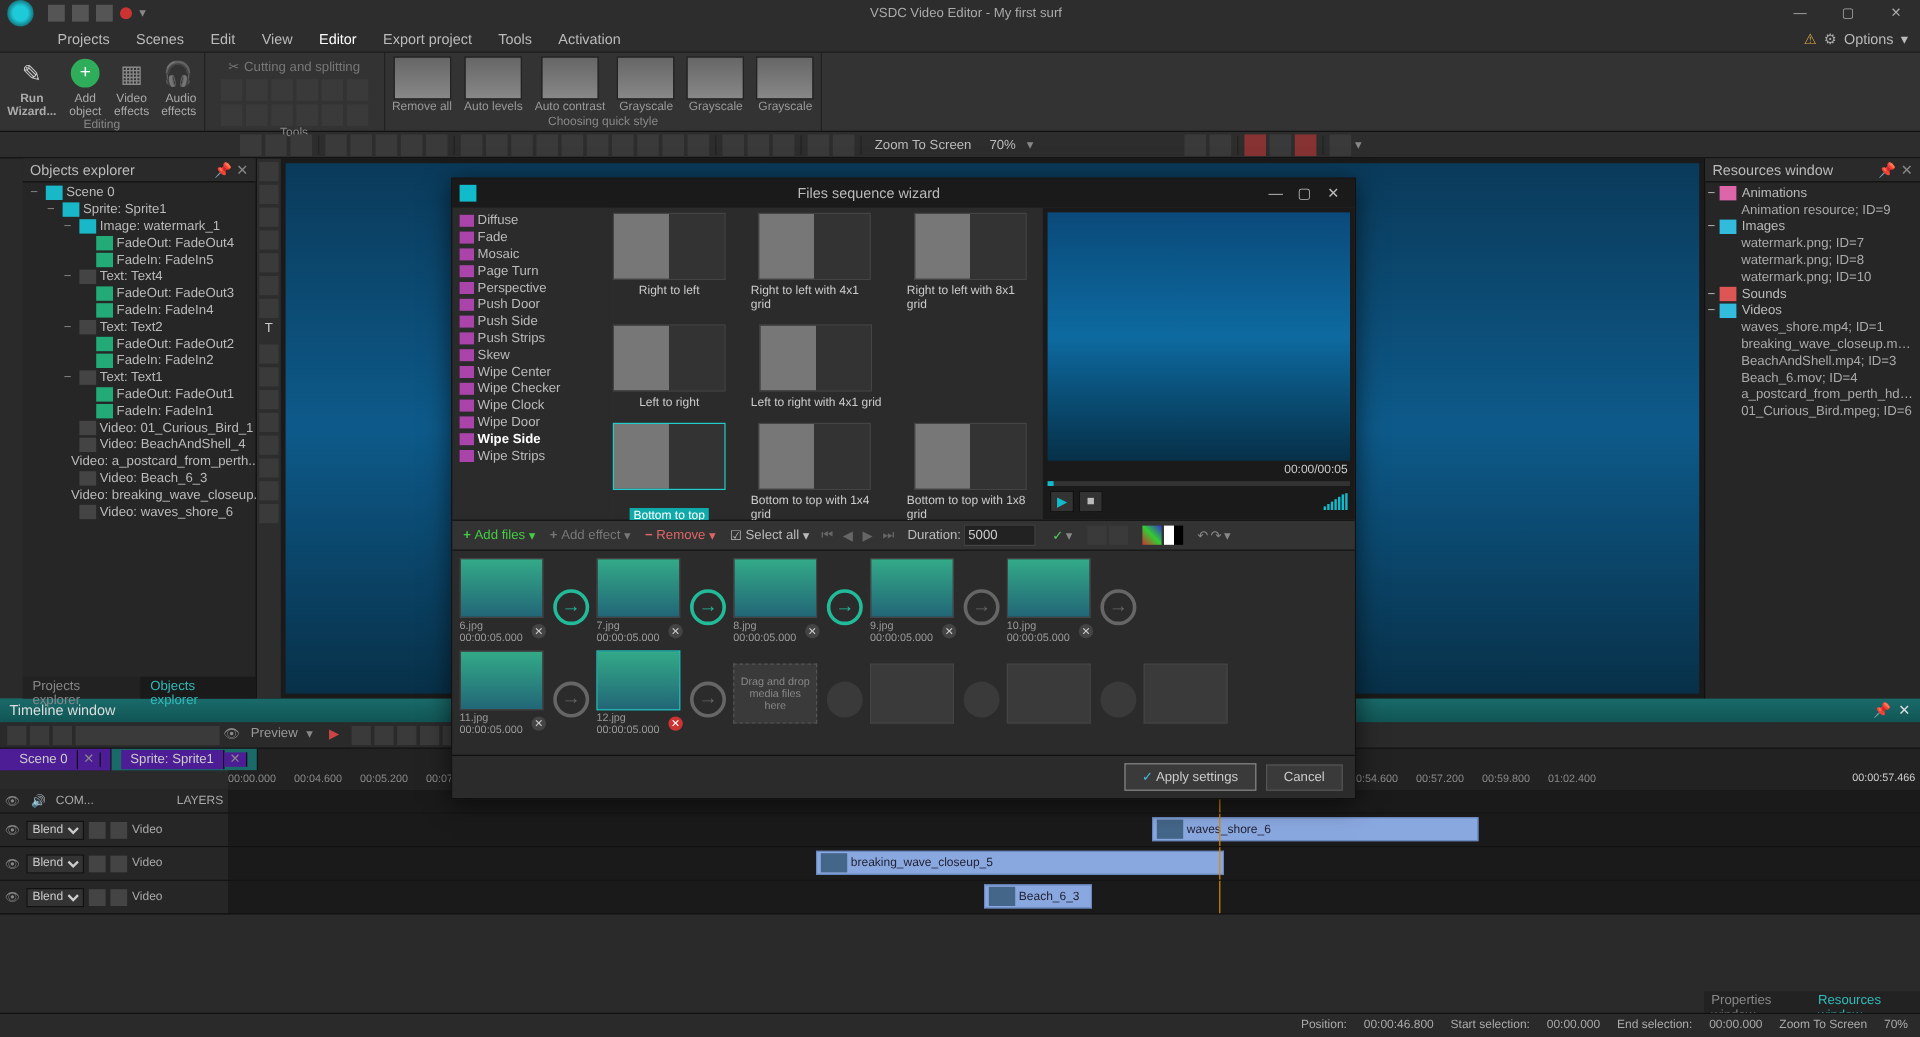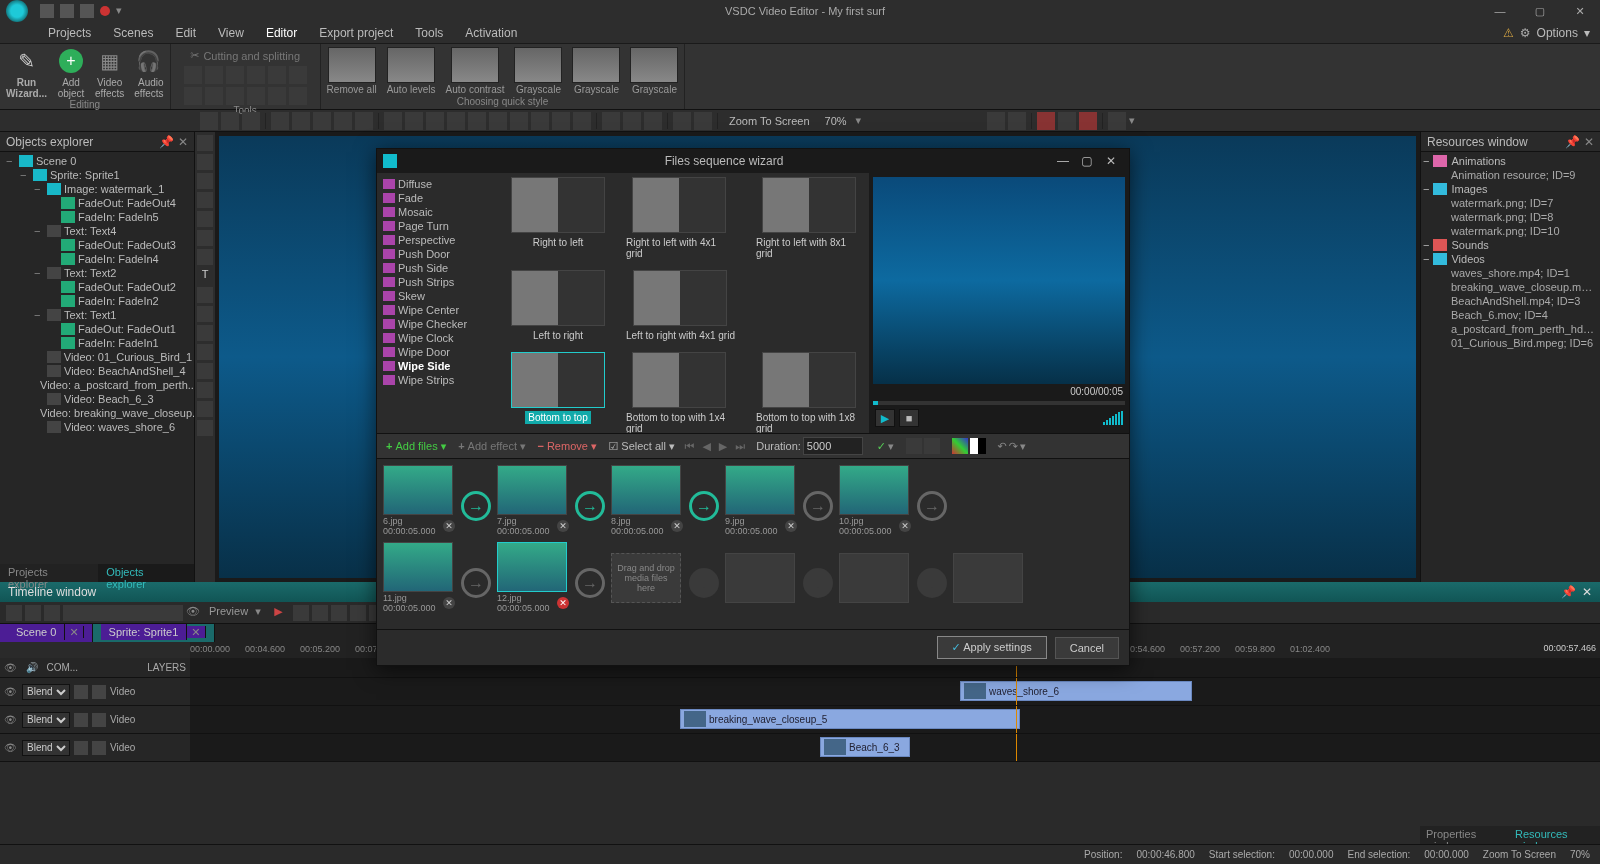--- a/index.html
+++ b/index.html
@@ -23,21 +23,21 @@
 .ribbon-item .ico { width:28px; height:28px; display:flex; align-items:center; justify-content:center; font-size:20px; }
 .plus-circ { width:24px; height:24px; border-radius:50%; background:#2eae5a; color:#fff; display:flex; align-items:center; justify-content:center; font-size:16px;}
 .ribbon-group .label { font-size:10px; color:#888; margin-top:auto; margin-bottom:2px; }
 .tools-small { display:grid; grid-template-columns:repeat(6,18px); gap:3px; }
 .tools-small span { width:18px; height:18px; background:#3a3a3a; display:inline-block; }
 .quickstyle-thumb { width:48px; height:36px; background:linear-gradient(#666,#888); border:1px solid #222; }
 .quickstyle { display:flex; flex-direction:column; align-items:center; gap:1px; font-size:10px; color:#999; cursor:pointer;}
 .toolbar2 { height:22px; background:#2d2d2d; display:flex; align-items:center; gap:3px; padding:0 4px; border-bottom:1px solid #111;}
 .toolbar2 .tbtn { width:18px; height:18px; background:#3a3a3a; cursor:pointer;}
 .toolbar2 .sep { width:1px; height:16px; background:#222; margin:0 2px;}
-.main { display:flex; height:450px; }
+.main { display:flex; height:450px;padding-left:19px; }
 .panel-head { height:20px; background:#2a2a2a; display:flex; align-items:center; padding:0 6px; color:#bbb; font-size:12px; border-bottom:1px solid #111;}
 .panel-head .pin { margin-left:auto; color:#888; cursor:pointer;}
 .left-panel { width:195px; background:#262626; display:flex; flex-direction:column; border-right:1px solid #111;}
 .tree { flex:1; overflow:auto; font-size:11px; padding:2px;}
 .tree-node { display:flex; align-items:center; gap:3px; padding:1px 0; color:#bbb; cursor:pointer; white-space:nowrap;}
 .tree-node .exp { width:10px; color:#888;}
 .tree-node .ico-sm { width:14px; height:12px; background:#18b8c8; display:inline-block;}
 .tree-node .ico-tx { width:14px; height:12px; background:#444; display:inline-block;}
 .tree-node .ico-fd { width:14px; height:12px; background:#2a7; display:inline-block;}
 .tabs-bottom { height:18px; background:#222; display:flex; font-size:11px;}
@@ -61,21 +61,21 @@
 .trans-list { width:130px; background:#2b2b2b; padding:4px 2px; overflow:auto;}
 .trans-list div { padding:1px 4px; color:#bbb; font-size:11px; cursor:pointer; display:flex; align-items:center; gap:3px;}
 .trans-list div .ti { width:12px; height:10px; background:#a4a; display:inline-block;}
 .trans-list div.bold { font-weight:bold; color:#fff;}
 .trans-grid { flex:1; padding:4px; overflow:auto;}
 .trans-row { display:flex; gap:18px; margin-bottom:10px;}
 .trans-cell { display:flex; flex-direction:column; align-items:center; gap:3px; cursor:pointer;}
 .trans-thumb { width:94px; height:56px; background:linear-gradient(90deg,#777 50%,#333 50%); border:1px solid #444;}
 .trans-cell.sel .trans-thumb { border:1px solid #2cc;}
 .trans-cell .tl { font-size:10px; color:#ccc; padding:1px 3px;}
-.trans-cell.sel .tl { background:#1aa; color:#fff;}
+.trans-cell.sel .tl { background:#1aa; color:#fff;margin-top:12px;}
 .preview-pane { width:260px; background:#1a1a1a; display:flex; flex-direction:column; padding:4px;}
 .preview-img { flex:1; background:linear-gradient(180deg,#0a4a7a 0%,#0d6aa0 50%,#063048 100%); position:relative;}
 .preview-time { text-align:right; color:#ccc; font-size:10px; padding:2px;}
 .preview-ctrl { display:flex; align-items:center; gap:4px; padding:2px;}
 .preview-ctrl .pbtn { width:20px; height:18px; background:#333; border:1px solid #111; cursor:pointer; display:flex; align-items:center; justify-content:center;}
 .volbars { margin-left:auto; display:flex; align-items:flex-end; gap:1px; height:14px;}
 .volbars span { width:2px; background:#1bc;}
 .dialog-tools { height:26px; background:#333; display:flex; align-items:center; gap:2px; padding:0 4px; border-top:1px solid #111; border-bottom:1px solid #111;}
 .dtool { display:flex; align-items:center; gap:3px; padding:2px 5px; color:#bbb; font-size:11px; cursor:pointer;}
 .dtool.green { color:#4c4;}
@@ -510,21 +510,21 @@
   <div id="track-rows">
       <div class="track">
         <div class="track-head">
           <span class="eye">👁</span>
           <select><option>Blend</option></select>
           <span style="width:14px;height:14px;background:#444;display:inline-block;"></span>
           <span style="width:14px;height:14px;background:#444;display:inline-block;"></span>
           <span>Video</span>
         </div>
         <div class="track-lane">
-          <div class="clip" style="left:770px;width:232px;"><div class="cthumb"></div>waves_shore_6</div>
+          <div class="clip" style="left:770px;width:272px;"><div class="cthumb"></div>waves_shore_6</div>
           <div class="playhead" style="left:826px;"></div>
         </div>
       </div>
       <div class="track">
         <div class="track-head">
           <span class="eye">👁</span>
           <select><option>Blend</option></select>
           <span style="width:14px;height:14px;background:#444;display:inline-block;"></span>
           <span style="width:14px;height:14px;background:#444;display:inline-block;"></span>
           <span>Video</span>

